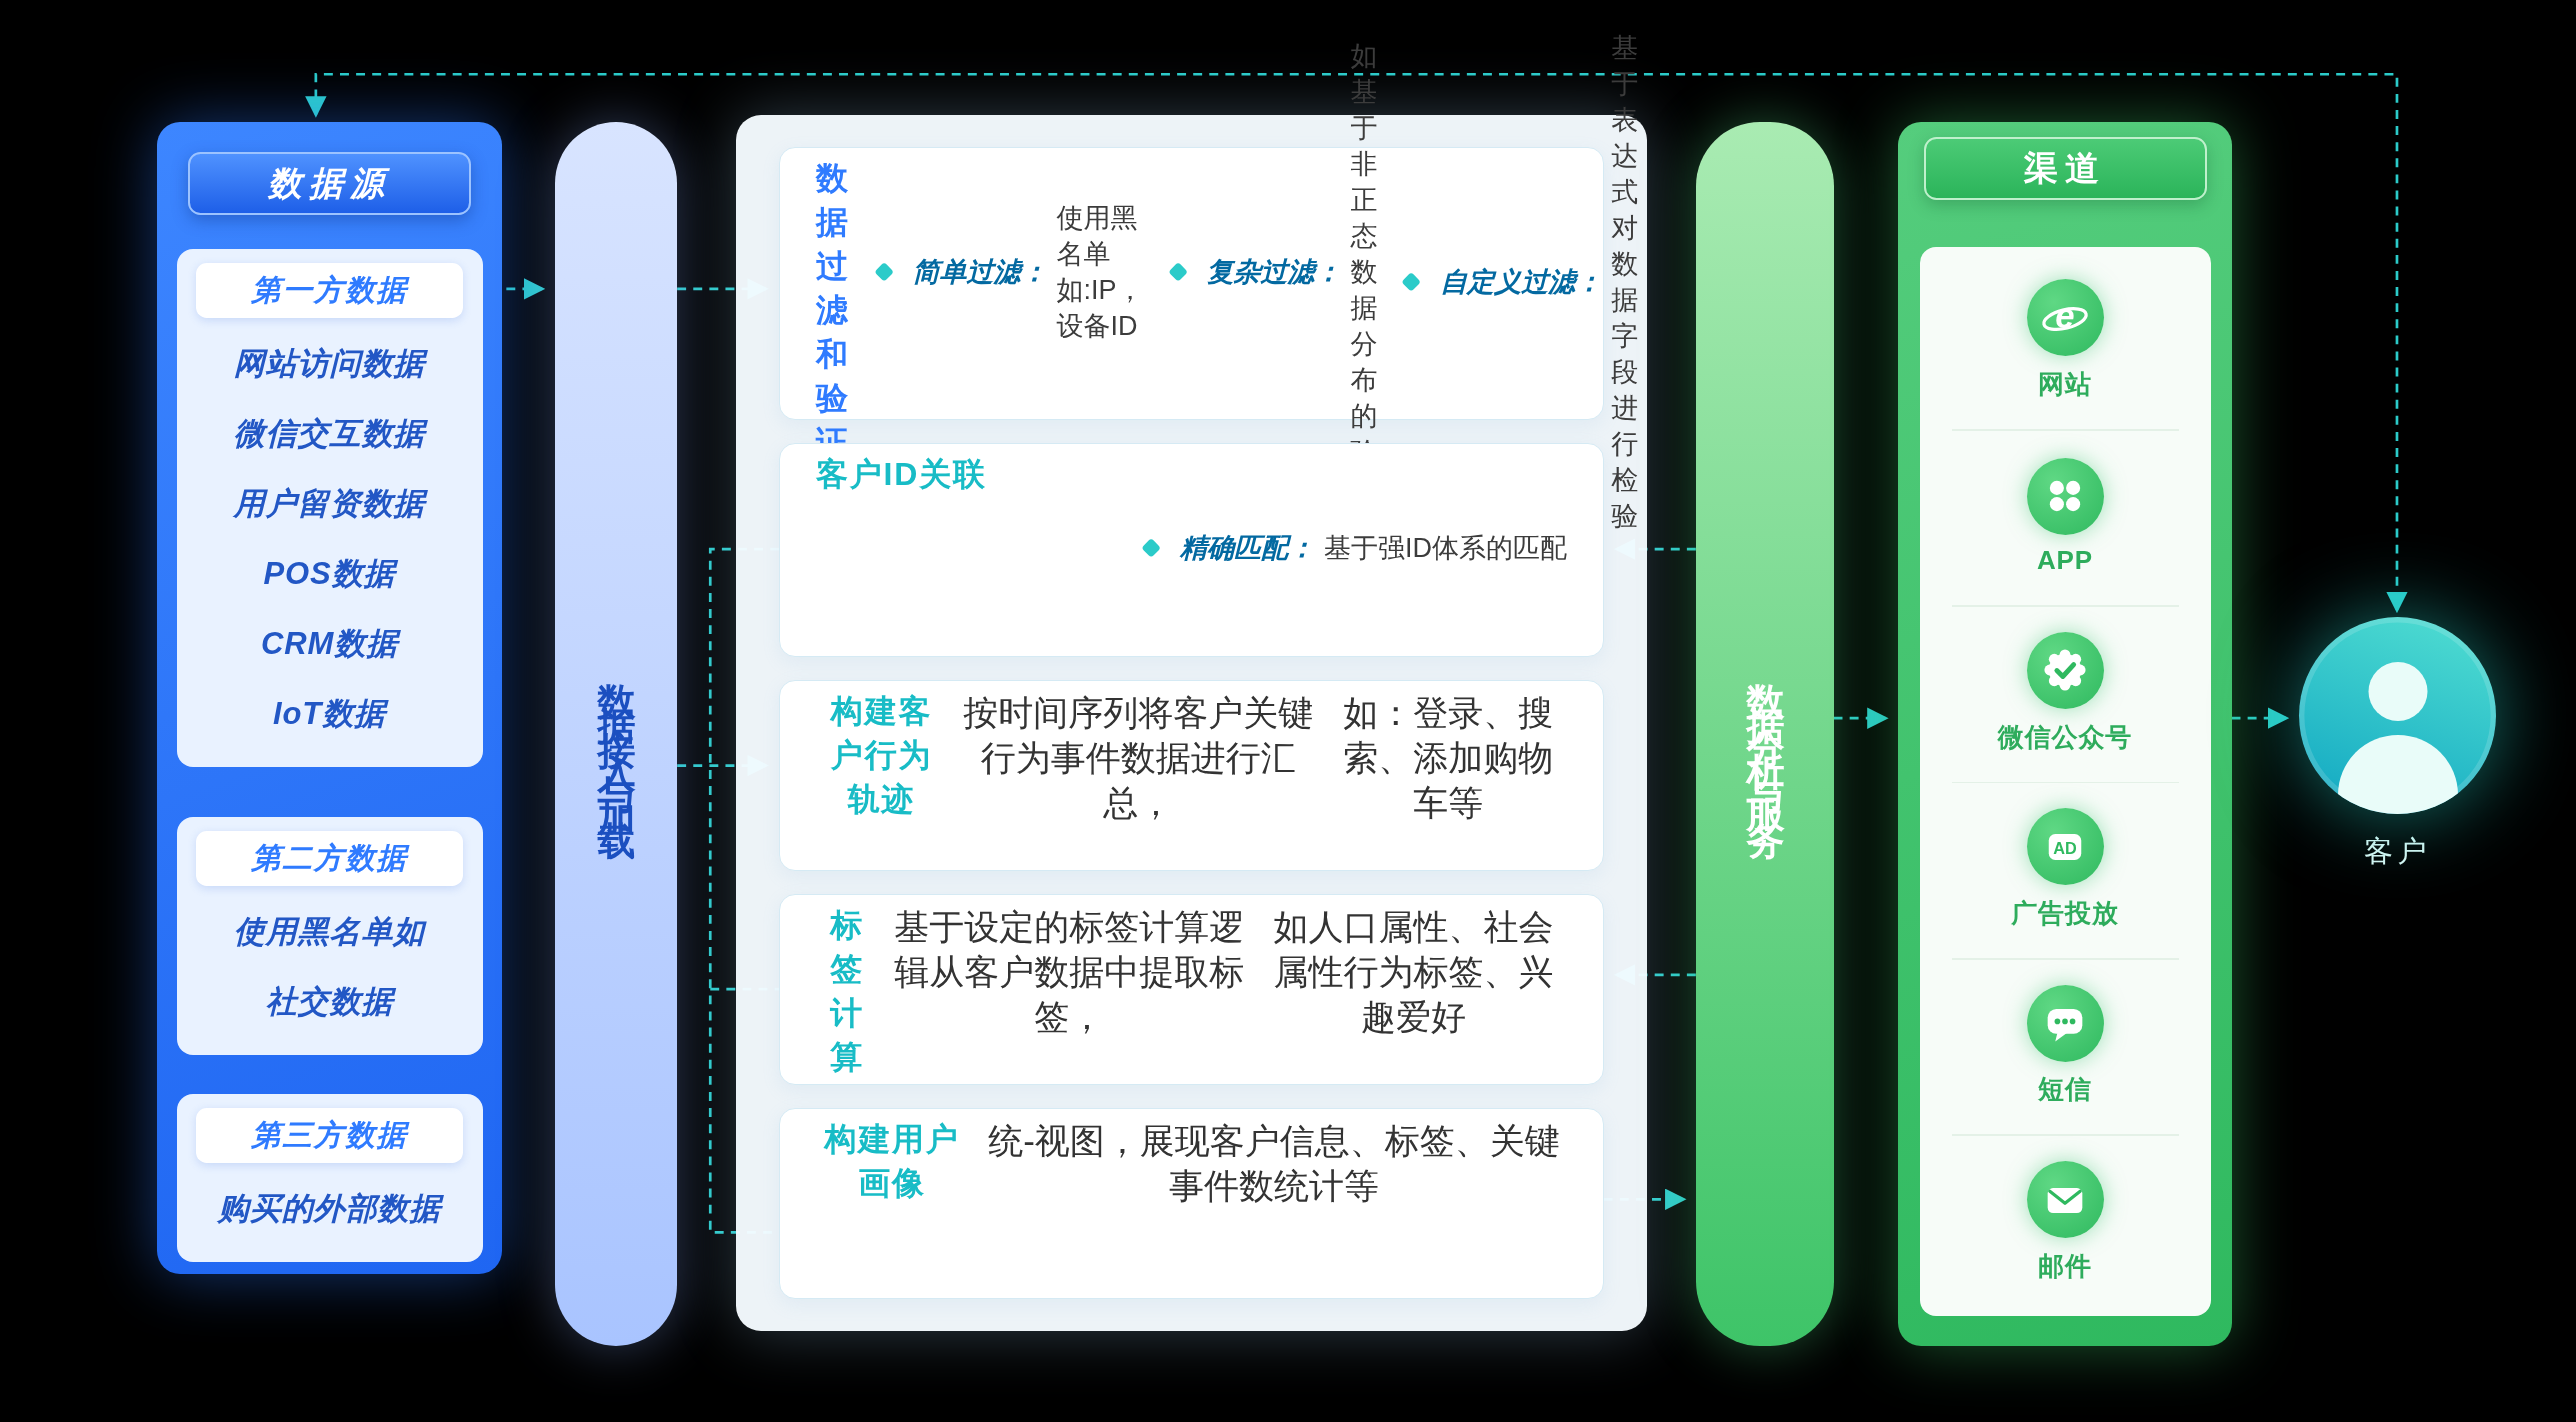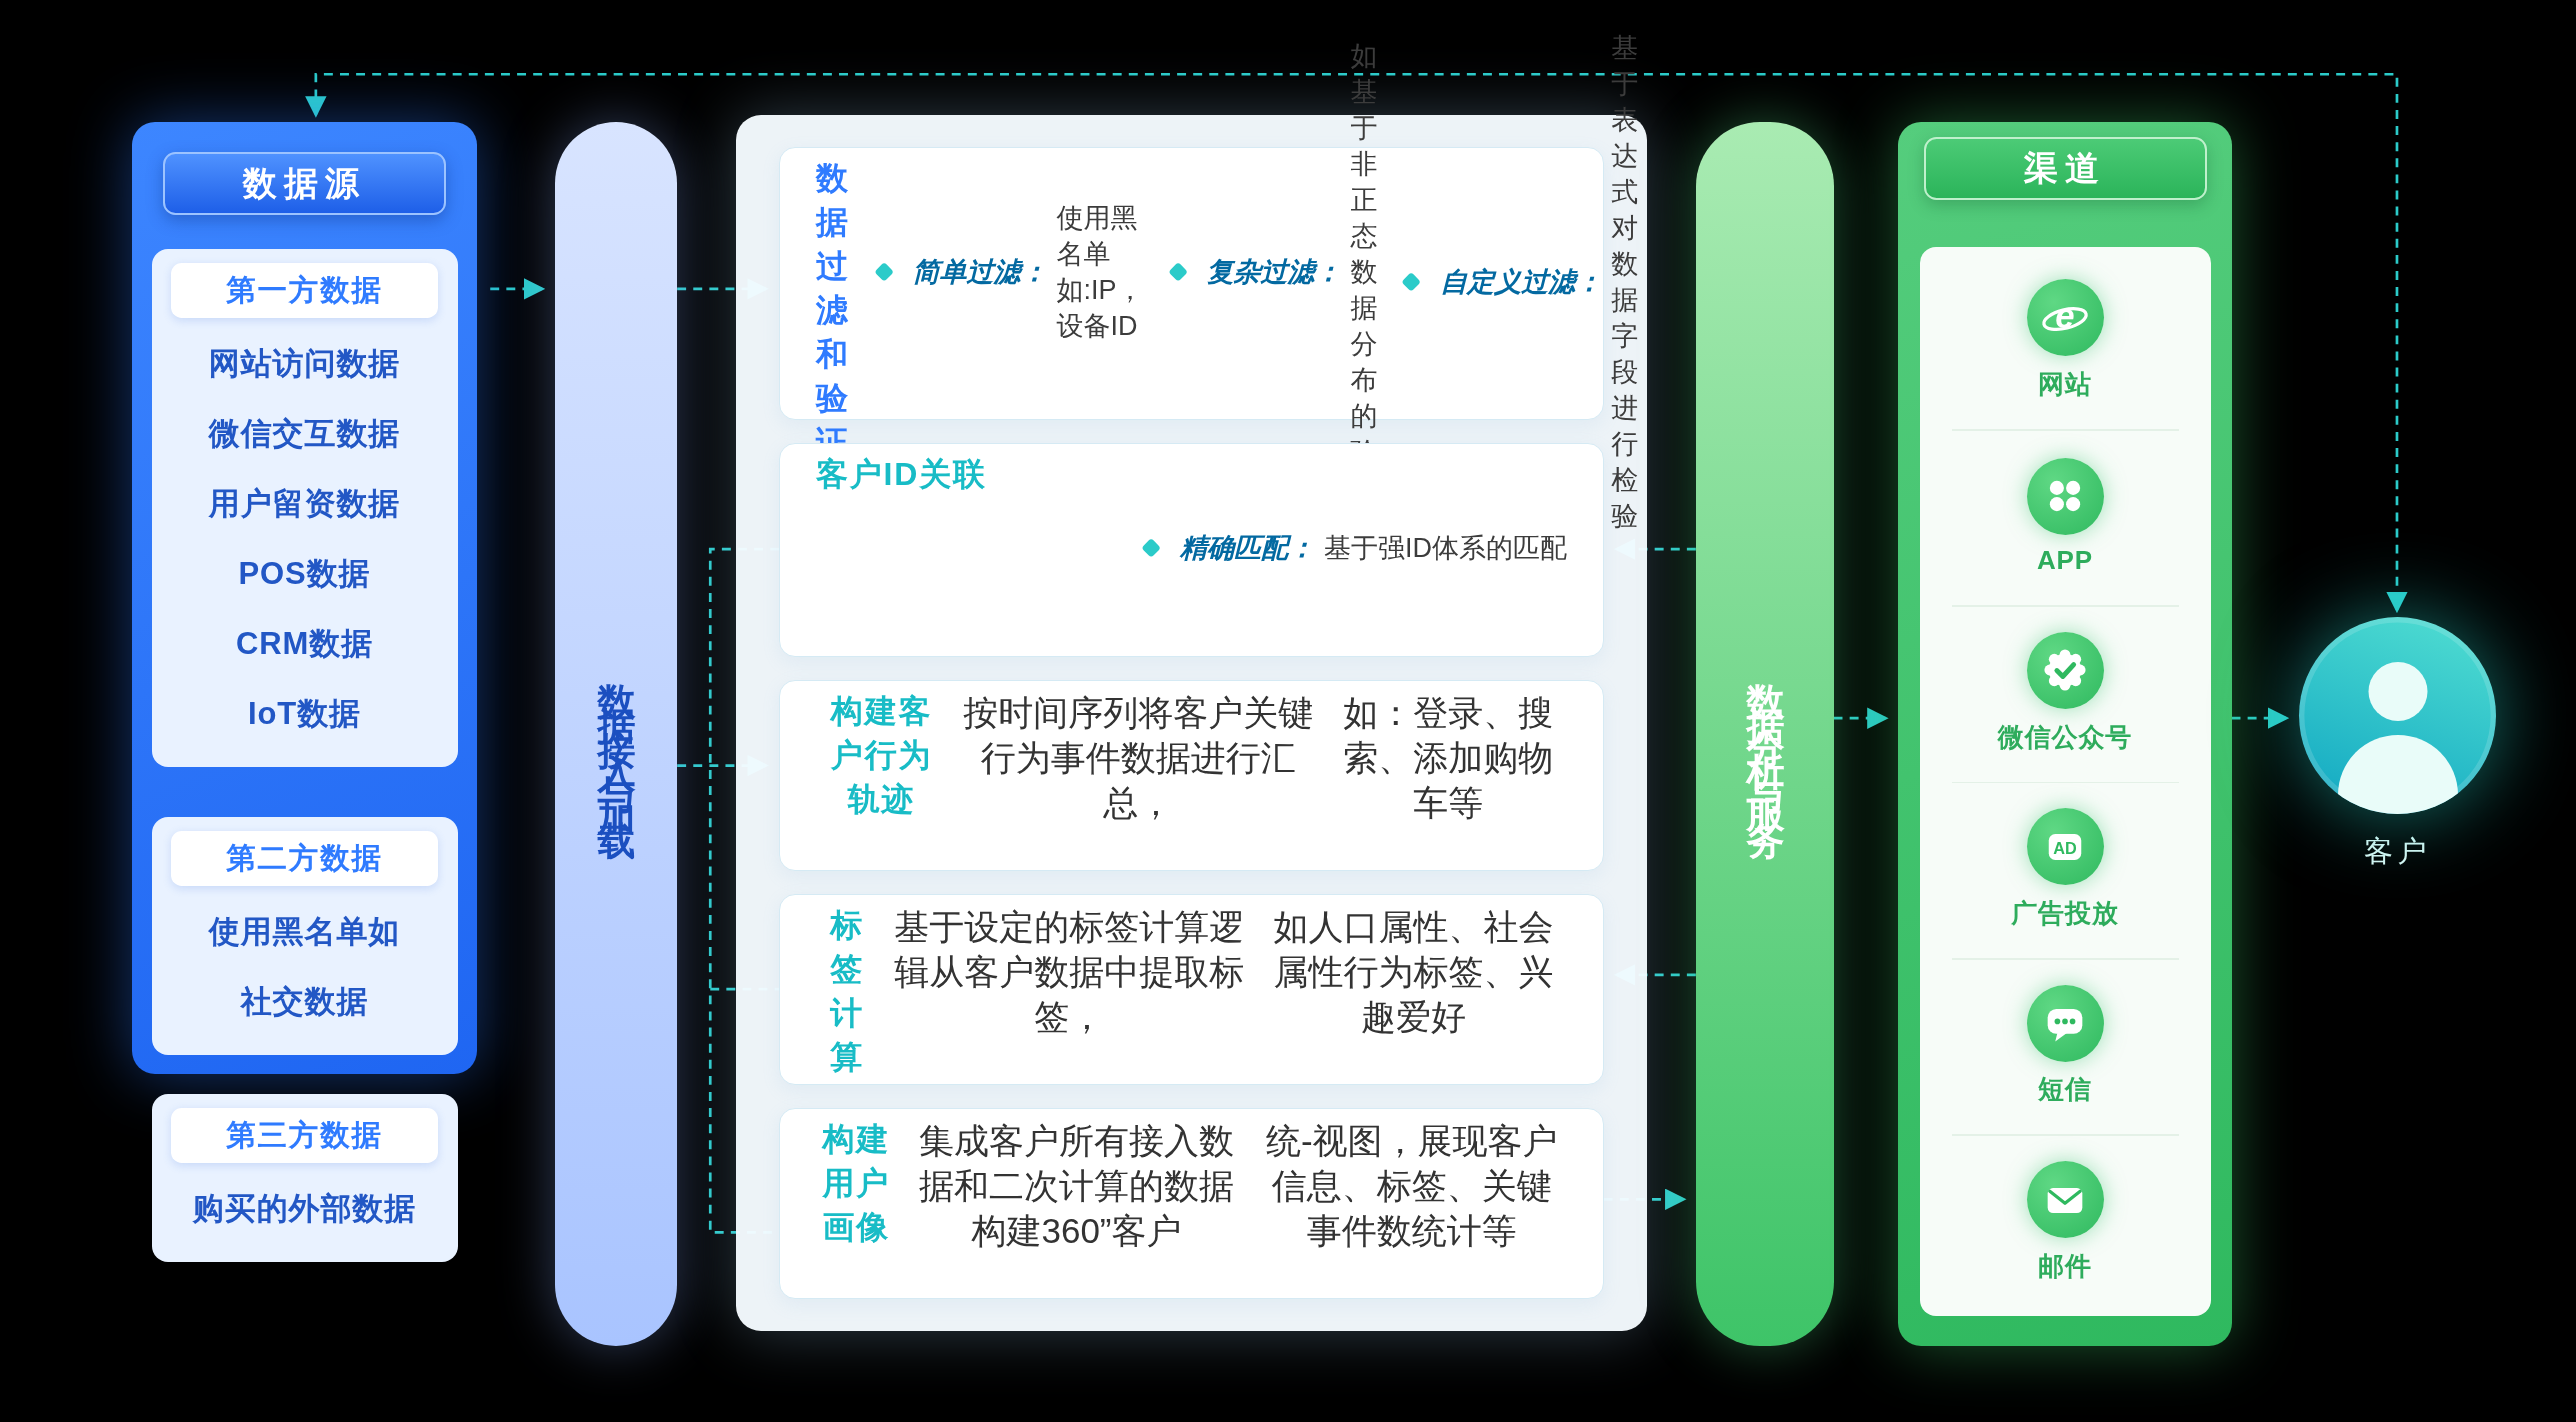--- a/index.html
+++ b/index.html
@@ -4,23 +4,23 @@
 <style>
   html,body { margin:0; padding:0; background:#000; }
   .stage {
     position:relative; width:2576px; height:1422px; background:#000;
     font-family:"Liberation Sans","DejaVu Sans",sans-serif; overflow:hidden;
   }
   .connectors { position:absolute; left:0; top:0; width:2576px; height:1422px; }
 
   
   .panel-blue {
-    position:absolute; left:132px; top:122px; width:345px; height:952px;
+    position:absolute; left:157px; top:122px; width:345px; height:1152px;
     background:linear-gradient(160deg,#3D86FF,#1F66F2);
-    border-radius:23px; box-shadow:0 0 63px rgba(47,123,255,.45);
+    border-radius:23px; box-shadow:0 0 63px rgba(47,123,255,.45);font-style:italic;
   }
   .pill {
     height:63px; border-radius:12.5px; display:flex; align-items:center; justify-content:center;
     font-size:34px; font-weight:bold; color:#fff; letter-spacing:7.2px;
   }
   .pill-blue {
     width:283px; margin:30px auto 0;
     background:linear-gradient(180deg,#4F92FF,#1E5FE8);
     border:2.7px solid #9CC3FF; box-sizing:border-box;
     box-shadow:0 5.4px 16px rgba(10,40,120,.35);
@@ -233,21 +233,20 @@
     </div>
 
     <div class="pbox h-sm">
       <div class="pbox-title title-teal">标签计算</div>
       <div class="pline">基于设定的标签计算逻辑从客户数据中提取标签，</div>
       <div class="pline">如人口属性、社会属性行为标签、兴趣爱好</div>
     </div>
 
     <div class="pbox h-sm">
       <div class="pbox-title title-teal">构建用户画像</div>
-      <div class="pline">集成客户所有接入数据和二次计算的数据构建360”客户</div>
       <div class="pline">统-视图，展现客户信息、标签、关键事件数统计等</div>
     </div>
   </div>
 
   <div class="vbar vbar-green">
     <span>数据分析与服务</span>
   </div>
 
   <div class="panel-green">
     <div class="pill pill-green">渠道</div>

